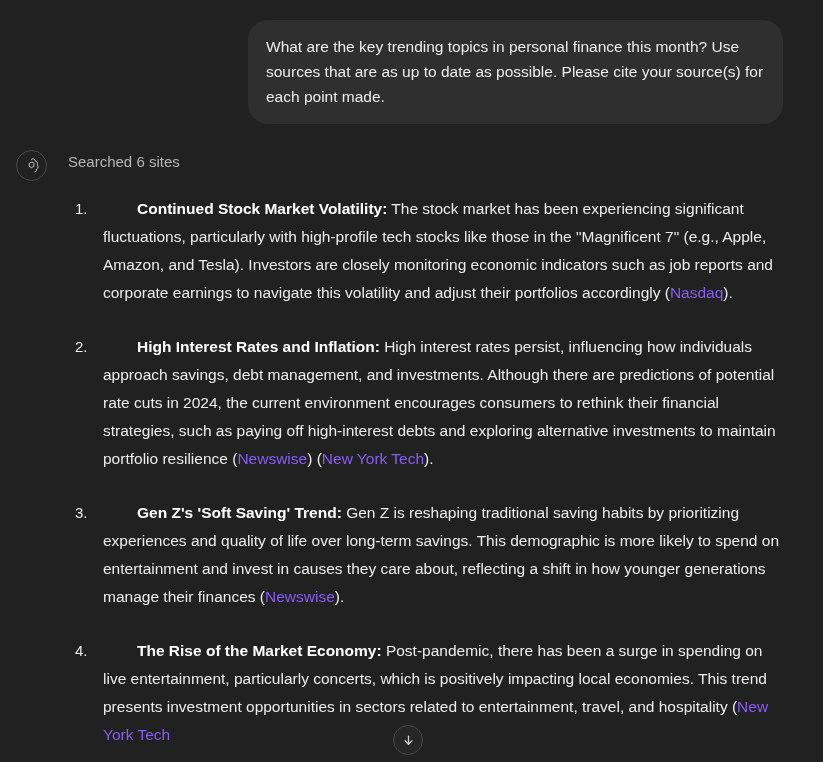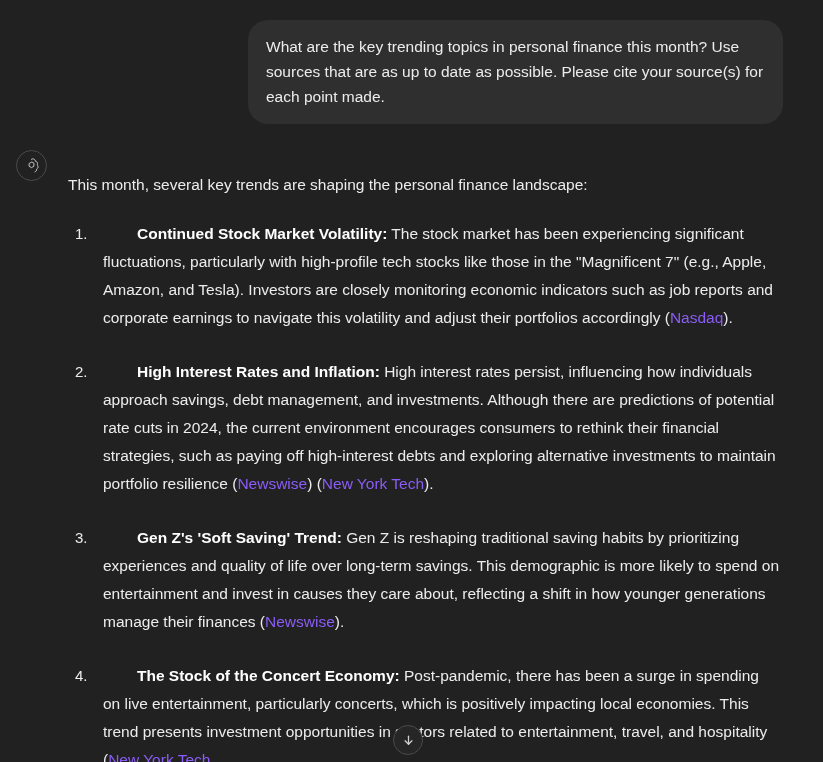--- a/index.html
+++ b/index.html
@@ -147,35 +147,35 @@
       <span>
         <svg width="17" height="17" viewBox="0 0 24 24" fill="none" stroke="#d9d9d9" stroke-width="1.25" stroke-linecap="round" stroke-linejoin="round">
           <path d="M12 3.2c1.5-1.1 3.6-.8 4.7.8.4.6.6 1.2.6 1.9 1.8.1 3.2 1.6 3.2 3.4 0 .7-.2 1.4-.6 1.9 1.4 1.1 1.8 3.1.8 4.6-.4.6-.9 1-1.5 1.3.4 1.7-.6 3.5-2.3 4-..7.2-1.4.2-2.1 0-1 1.5-3 2-4.6 1.2-.6-.3-1.1-.8-1.5-1.4-1.7.5-3.5-.5-4-2.2-.2-.7-.2-1.4 0-2.1-1.6-.8-2.3-2.7-1.5-4.3.3-.6.8-1.1 1.4-1.5-.4-1.7.6-3.5 2.3-4 .7-.2 1.4-.2 2.1 0 .3-.5.7-1 1.2-1.3z"></path>
           <path d="M12 7.3 8.6 9.2v3.8l3.4 2 3.4-2V9.2z"></path>
         </svg>
       </span>
     </div>
 
     <div class="assistant-body">
 
+      <div class="searched-label">Searched 6 sites</div>
 
-      <p class="intro-paragraph">This month, several key trends are shaping the personal finance landscape:</p>
 
       <ol class="trend-list">
         <li>
           <span class="item-heading">Continued Stock Market Volatility:</span><span> The stock market has been experiencing significant fluctuations, particularly with high-profile tech stocks like those in the "Magnificent 7" (e.g., Apple, Amazon, and Tesla). Investors are closely monitoring economic indicators such as job reports and corporate earnings to navigate this volatility and adjust their portfolios accordingly (</span><a class="src-link" href="#">Nasdaq</a><span>).</span>
         </li>
         <li>
           <span class="item-heading">High Interest Rates and Inflation:</span><span> High interest rates persist, influencing how individuals approach savings, debt management, and investments. Although there are predictions of potential rate cuts in 2024, the current environment encourages consumers to rethink their financial strategies, such as paying off high-interest debts and exploring alternative investments to maintain portfolio resilience (</span><a class="src-link" href="#">Newswise</a><span>) (</span><a class="src-link" href="#">New York Tech</a><span>).</span>
         </li>
         <li>
           <span class="item-heading">Gen Z's 'Soft Saving' Trend:</span><span> Gen Z is reshaping traditional saving habits by prioritizing experiences and quality of life over long-term savings. This demographic is more likely to spend on entertainment and invest in causes they care about, reflecting a shift in how younger generations manage their finances (</span><a class="src-link" href="#">Newswise</a><span>).</span>
         </li>
         <li>
-          <span class="item-heading">The Stock of the Concert Economy:</span><span> Post-pandemic, there has been a surge in spending on live entertainment, particularly concerts, which is positively impacting local economies. This trend presents investment opportunities in sectors related to entertainment, travel, and hospitality (</span><a class="src-link" href="#">New York Tech</a>
+          <span class="item-heading">The Rise of the Market Economy:</span><span> Post-pandemic, there has been a surge in spending on live entertainment, particularly concerts, which is positively impacting local economies. This trend presents investment opportunities in sectors related to entertainment, travel, and hospitality (</span><a class="src-link" href="#">New York Tech</a>
         </li>
       </ol>
 
     </div>
   </div>
 
   <div class="scroll-bottom-btn">
     <span>
       <svg width="15" height="15" viewBox="0 0 24 24" fill="none" stroke="#d0d0d0" stroke-width="2" stroke-linecap="round" stroke-linejoin="round">
         <line x1="12" y1="5" x2="12" y2="18"></line>

